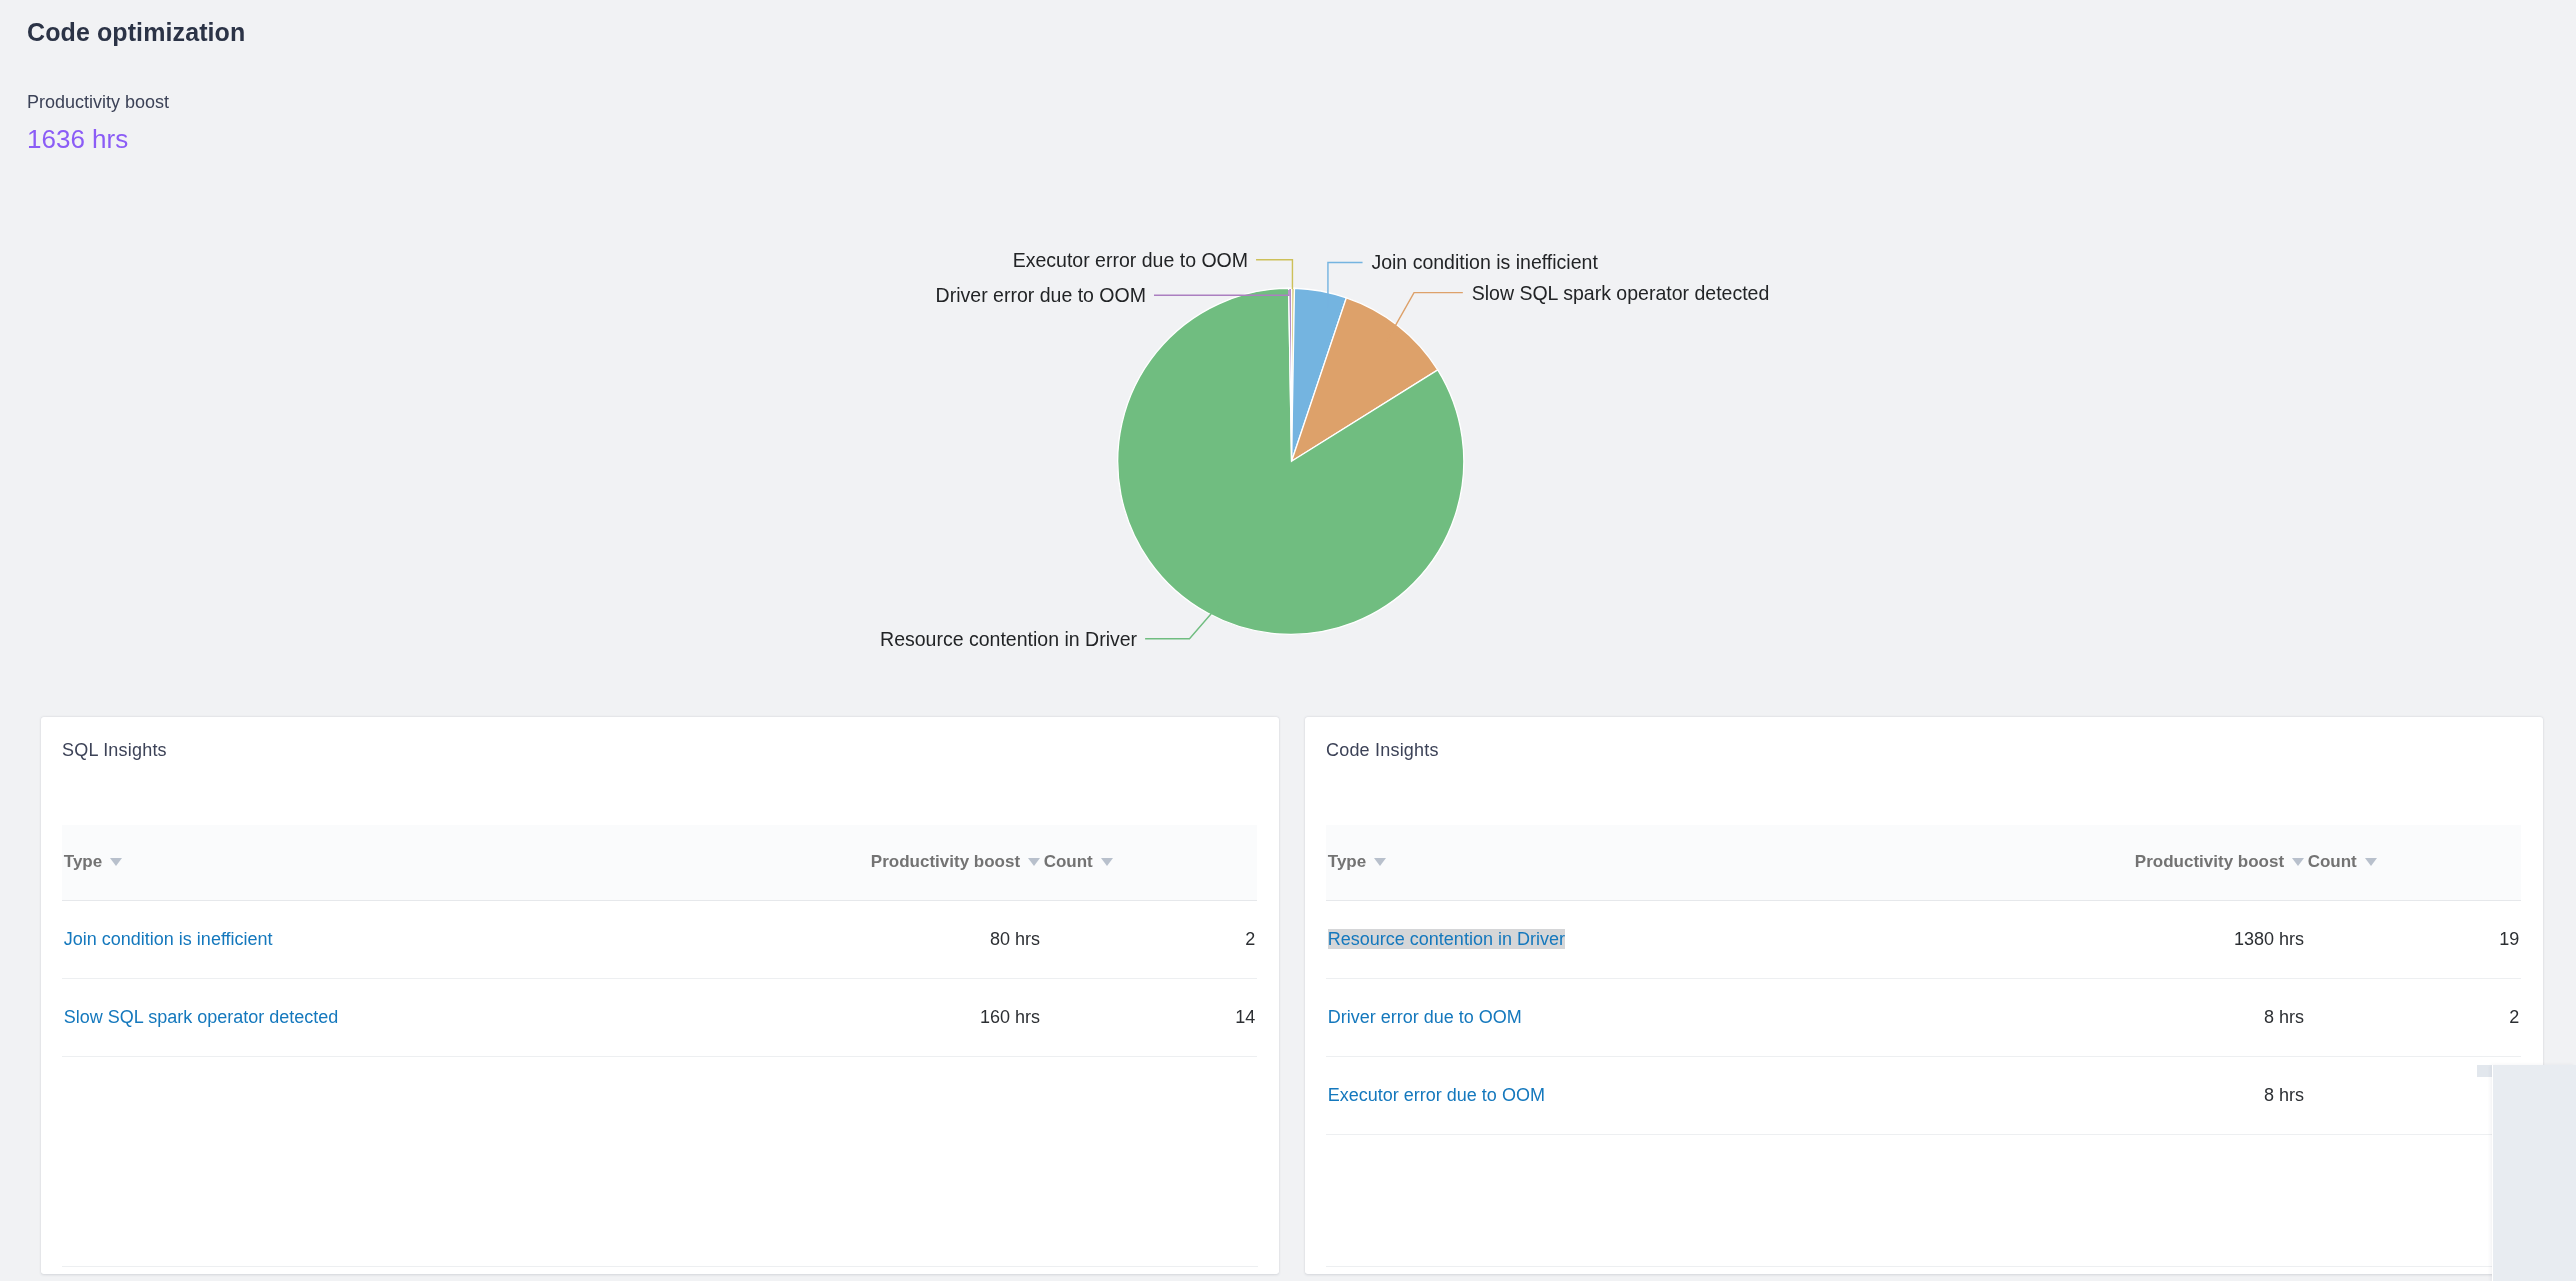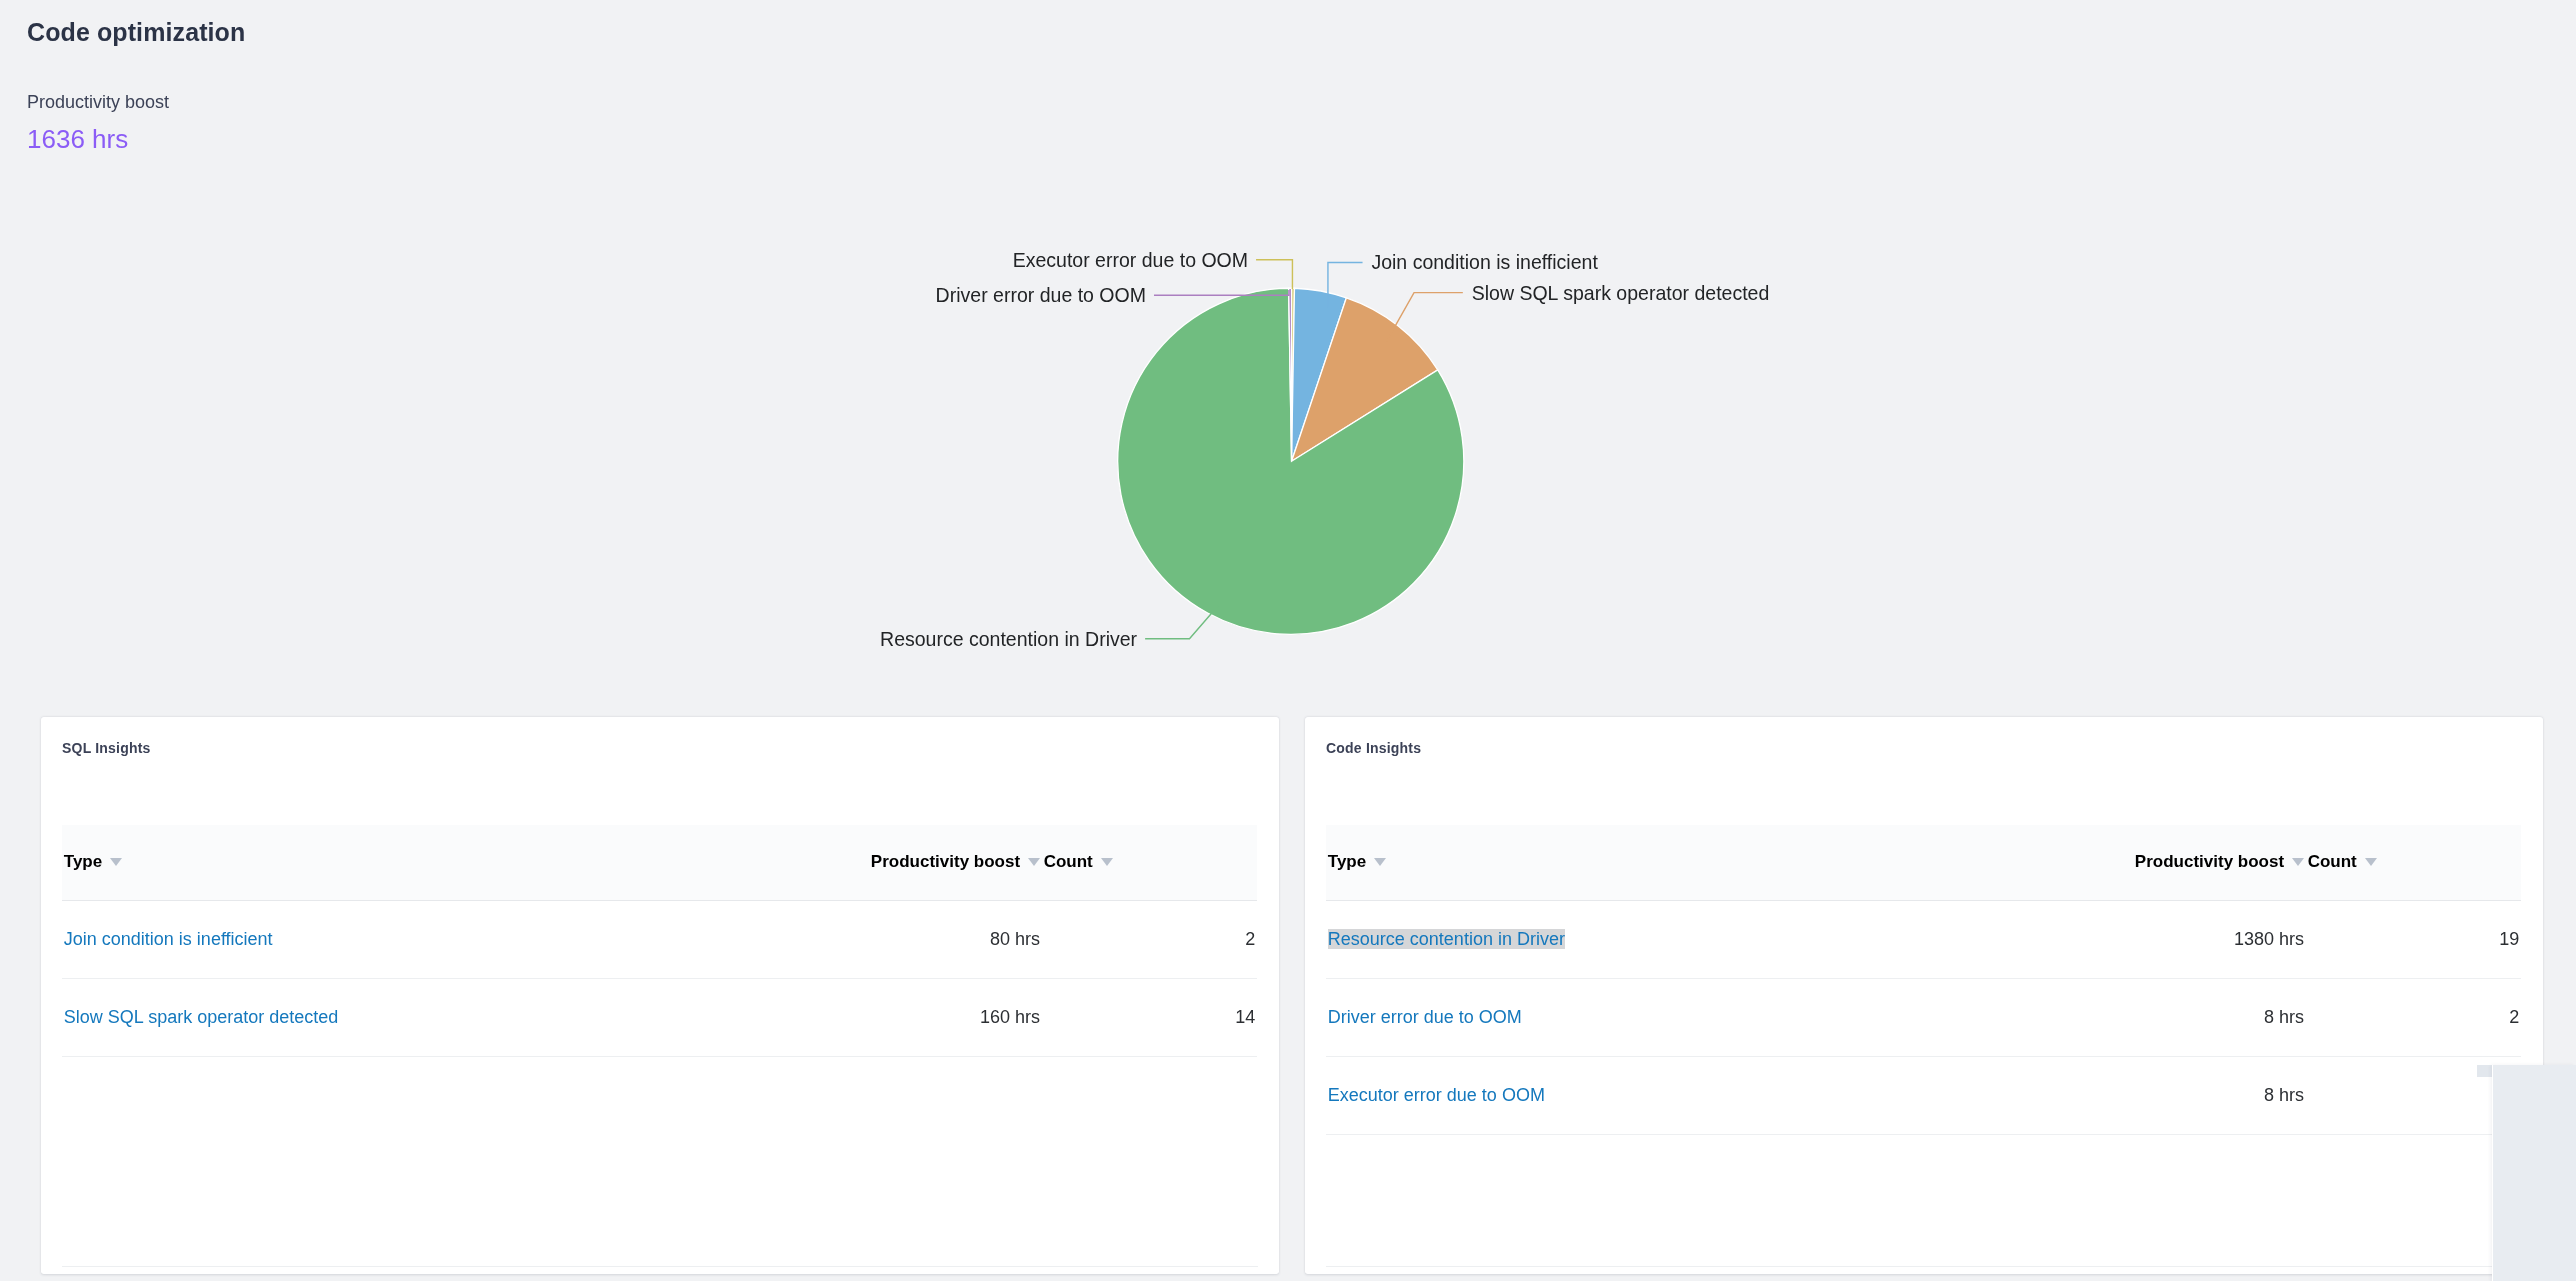--- a/index.html
+++ b/index.html
@@ -46,33 +46,33 @@
     position: absolute; top: 0;
     background: #ffffff;
     border-radius: 2.7px;
     box-shadow: 0 0.9px 2.7px rgba(30,40,60,0.13), 0 0 0.9px rgba(30,40,60,0.10);
   }
   .card-sql  { left: 41px;   width: 1238px; height: 557px; }
   .card-code { left: 1305px; width: 1238px; height: 557px; }
 
   .card-title {
     position: absolute; left: 21px; top: 23px;
-    font-size: 14px; font-weight: bold; color: #3c4257;
+    font-size: 18px; font-weight: normal; color: #3c4257;
     letter-spacing: 0.2px;
   }
 
   .tbl {
     position: absolute; left: 21px; right: 21px; top: 108px;
     border-collapse: collapse; width: calc(100% - 43px);
     table-layout: fixed;
   }
   .tbl thead tr { background: #fafbfc; }
   .tbl th {
     height: 75px;
-    font-size: 17px; font-weight: bold; color: #000000;
+    font-size: 17px; font-weight: bold; color: #737373;
     border-bottom: 0.9px solid #e6e8eb;
     padding: 0 1.8px;
     white-space: nowrap;
   }
   .th-type  { text-align: left;  width: 46%; }
   .th-boost { text-align: right; width: 36%; }
   .th-count { text-align: left; width: 18%; }
   .th-inner { display: inline-flex; align-items: center; gap: 8px; }
   .caret {
     width: 0; height: 0;

